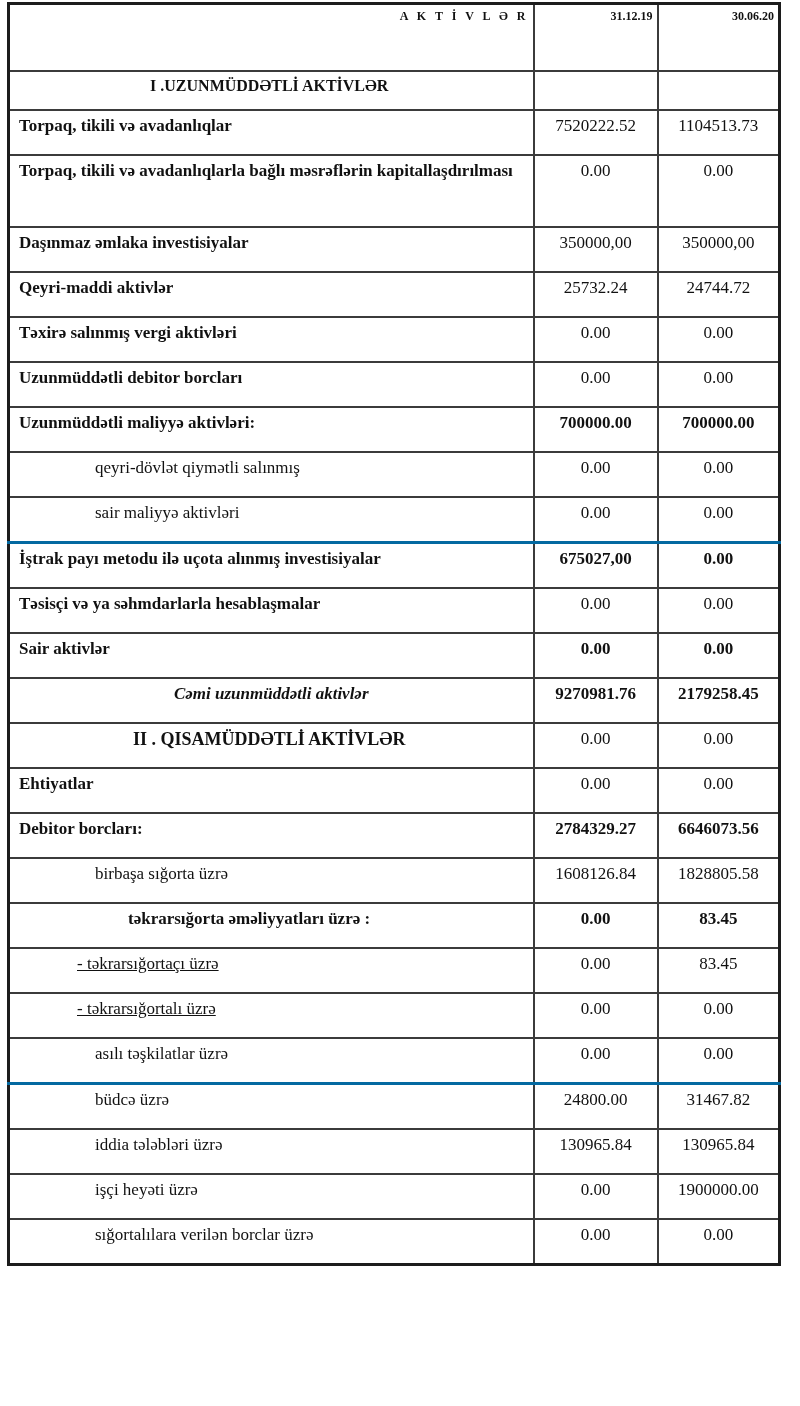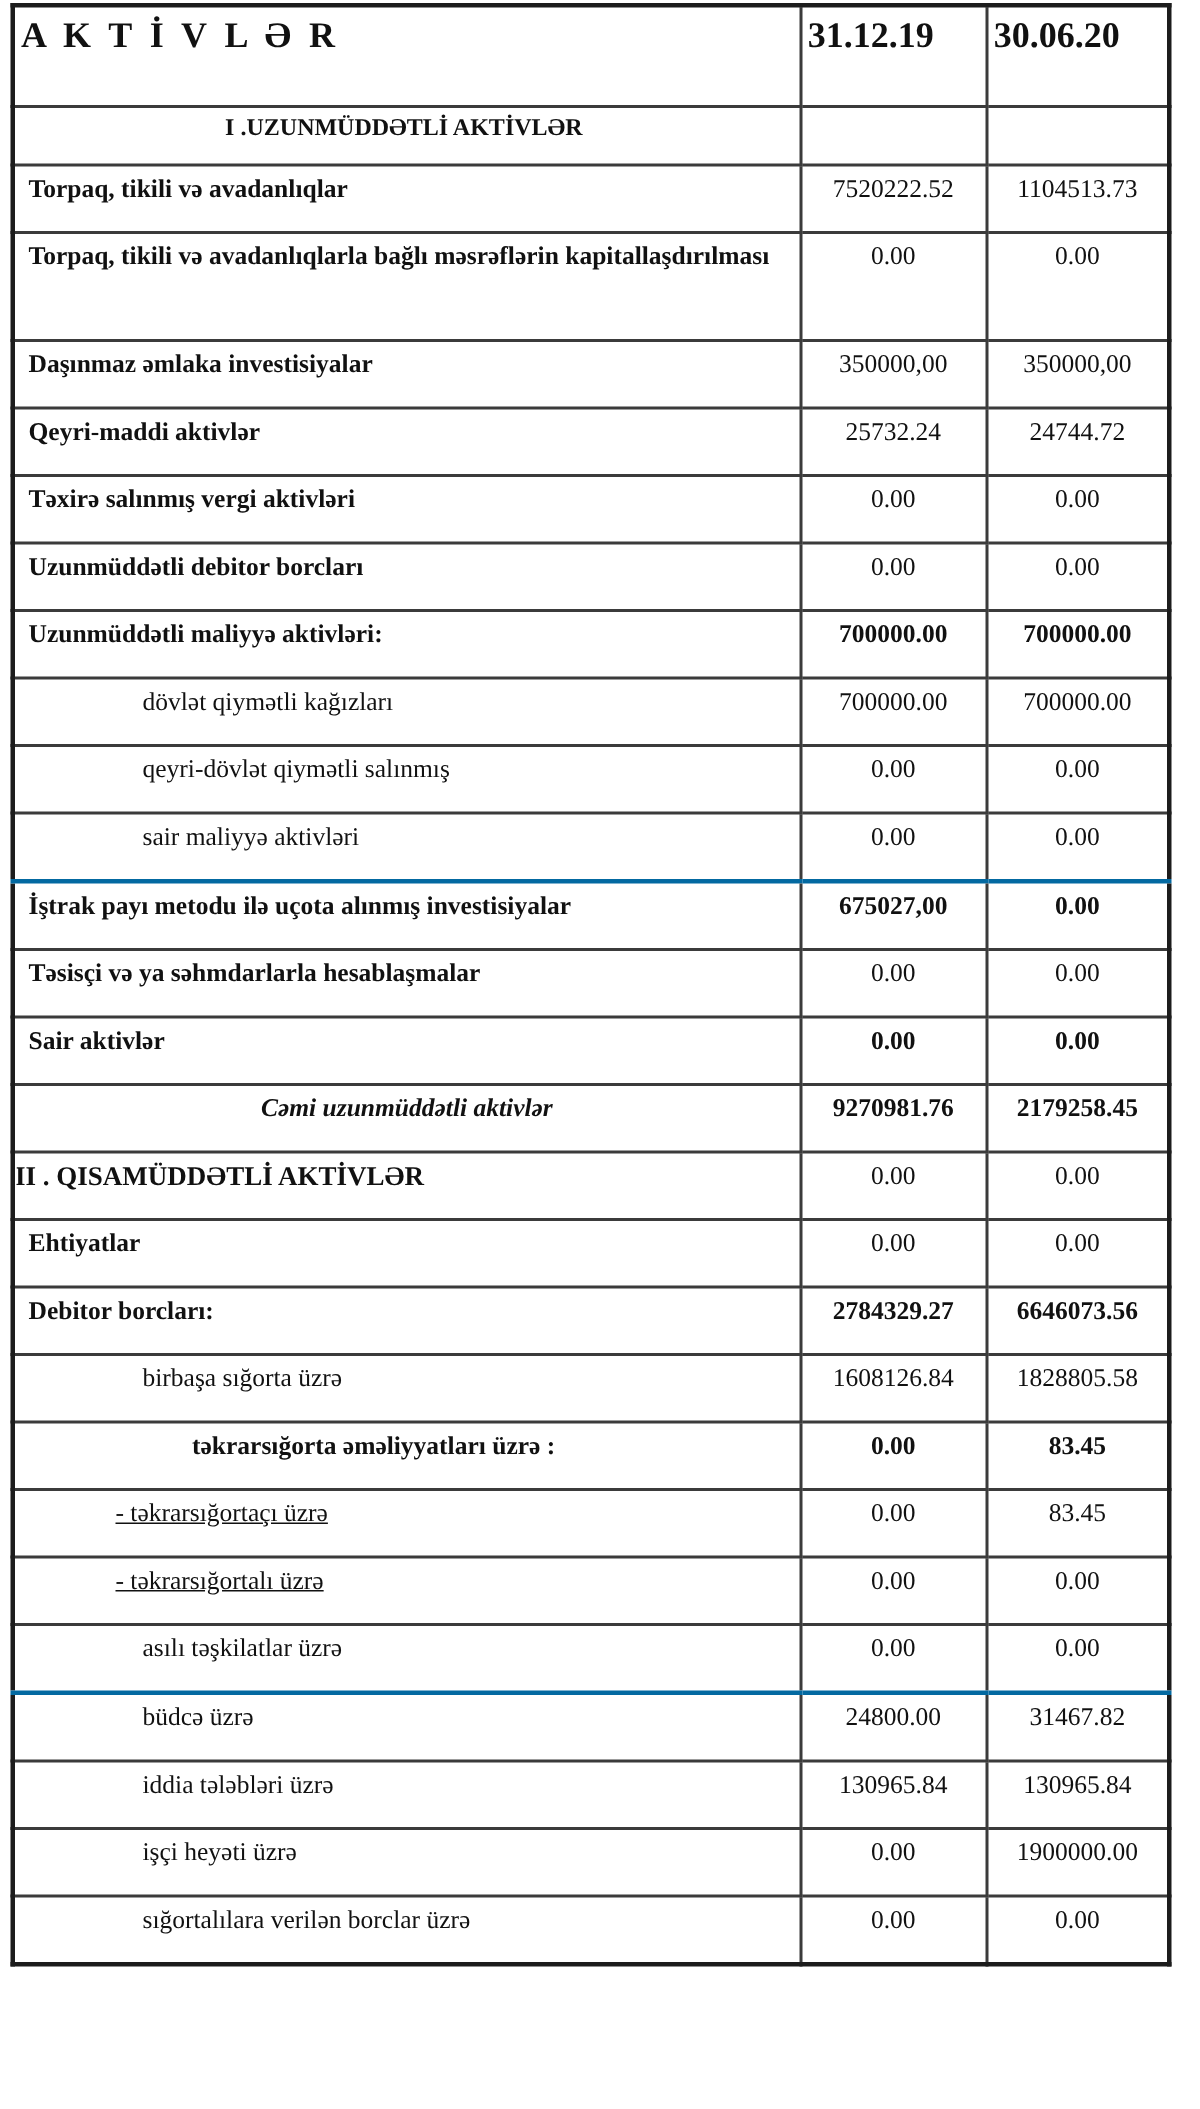--- a/index.html
+++ b/index.html
@@ -28,32 +28,32 @@
   }
   td, th {
     border: 2px solid #3b3b3b;
     vertical-align: top;
     padding: 4px 4px 0 4px;
     font-size: 17px;
     line-height: 1.28;
     overflow: hidden;
   }
   
-  tr.head th { height: 61px; font-weight: bold; font-size: 24px; text-align: left; }
+  tr.head th { height: 61px; font-weight: bold; font-size: 12px; text-align: right; }
   th.assets-head { letter-spacing: 3px; }
   
   tbody td { height: 39px; }
   tr.tall td { height: 66px; }
   tr.section td { height: 33px; }
   tr.thick-top td { border-top: 3px solid #0369a1; }
   
   td.label { text-align: left; padding-left: 9px; }
   tr.item td.label { font-weight: bold; }
   tr.section td.label { font-weight: bold; font-size: 16px; text-align: center; padding-left: 0; }
-  tr.section2 td.label { font-weight: bold; font-size: 18px; text-align: left; padding-left: 0; border-radius: 12px; }
+  tr.section2 td.label { font-weight: bold; font-size: 18px; text-align: center; padding-left: 0; border-radius: 12px; }
   tr.total td.label { font-weight: bold; font-style: italic; text-align: center; padding-left: 4px; }
   tr.sub td.label { padding-left: 85px; font-weight: normal; }
   tr.sub-bold td.label { padding-left: 118px; font-weight: bold; }
   tr.sub2 td.label { padding-left: 67px; font-weight: normal; text-decoration: underline; }
   
   td.val { text-align: center; font-weight: normal; }
   td.val.bold { font-weight: bold; }
 </style>
 </head>
 <body>
@@ -107,25 +107,20 @@
           <td class="label">Uzunmüddətli debitor borcları</td>
           <td class="val">0.00</td>
           <td class="val">0.00</td>
         </tr>
         <tr class="item">
           <td class="label">Uzunmüddətli maliyyə aktivləri:</td>
           <td class="val bold">700000.00</td>
           <td class="val bold">700000.00</td>
         </tr>
         <tr class="sub">
-          <td class="label">dövlət qiymətli kağızları</td>
-          <td class="val">700000.00</td>
-          <td class="val">700000.00</td>
-        </tr>
-        <tr class="sub">
           <td class="label">qeyri-dövlət qiymətli salınmış</td>
           <td class="val">0.00</td>
           <td class="val">0.00</td>
         </tr>
         <tr class="sub">
           <td class="label">sair maliyyə aktivləri</td>
           <td class="val">0.00</td>
           <td class="val">0.00</td>
         </tr>
         <tr class="item thick-top">

